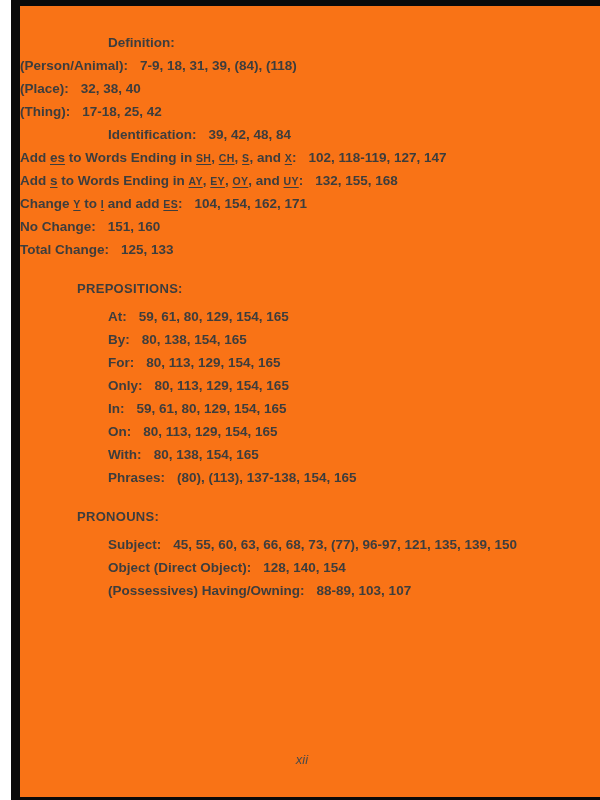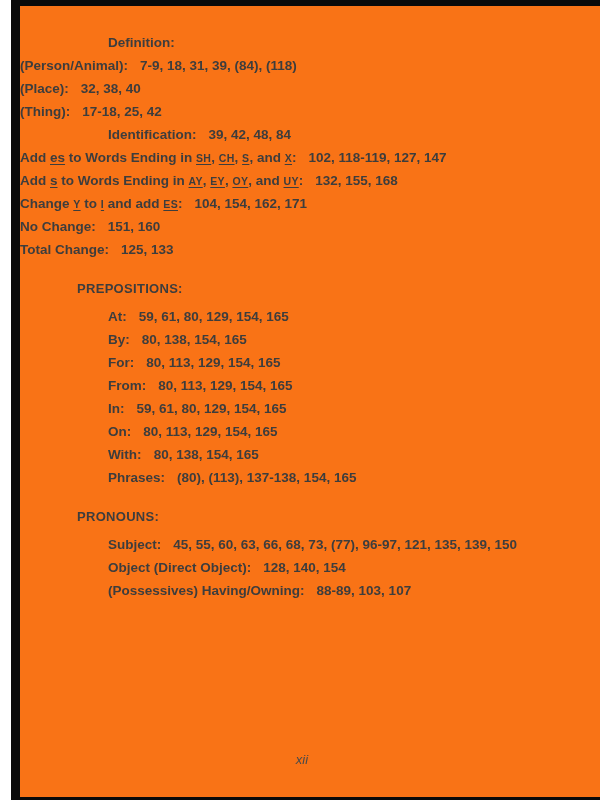--- a/index.html
+++ b/index.html
@@ -71,21 +71,21 @@
         <div class="row indent1"><span class="label"><span>Identification:</span></span><span class="pages">39, 42, 48, 84</span></div>
         <div class="row indent2"><span class="label"><span>Add </span><span class="u">es</span><span> to Words Ending in </span><span class="u sc">SH</span><span>, </span><span class="u sc">CH</span><span>, </span><span class="u sc">S</span><span>, and </span><span class="u sc">X</span><span>:</span></span><span class="pages">102, 118-119, 127, 147</span></div>
         <div class="row indent2 gap-top"><span class="label"><span>Add </span><span class="u">s</span><span> to Words Ending in </span><span class="u sc">AY</span><span>, </span><span class="u sc">EY</span><span>, </span><span class="u sc">OY</span><span>, and </span><span class="u sc">UY</span><span>:</span></span><span class="pages">132, 155, 168</span></div>
         <div class="row indent2"><span class="label"><span>Change </span><span class="u sc">Y</span><span> to </span><span class="u sc">I</span><span> and add </span><span class="u sc">ES</span><span>:</span></span><span class="pages">104, 154, 162, 171</span></div>
         <div class="row indent2"><span class="label"><span>No Change:</span></span><span class="pages">151, 160</span></div>
         <div class="row indent2"><span class="label"><span>Total Change:</span></span><span class="pages">125, 133</span></div>
         <div class="row section-title">PREPOSITIONS:</div>
         <div class="row indent1"><span class="label"><span>At:</span></span><span class="pages">59, 61, 80, 129, 154, 165</span></div>
         <div class="row indent1"><span class="label"><span>By:</span></span><span class="pages">80, 138, 154, 165</span></div>
         <div class="row indent1"><span class="label"><span>For:</span></span><span class="pages">80, 113, 129, 154, 165</span></div>
-        <div class="row indent1"><span class="label"><span>From:</span></span><span class="pages">80, 113, 129, 154, 165</span></div>
+        <div class="row indent1"><span class="label"><span>Only:</span></span><span class="pages">80, 113, 129, 154, 165</span></div>
         <div class="row indent1"><span class="label"><span>In:</span></span><span class="pages">59, 61, 80, 129, 154, 165</span></div>
         <div class="row indent1"><span class="label"><span>On:</span></span><span class="pages">80, 113, 129, 154, 165</span></div>
         <div class="row indent1"><span class="label"><span>With:</span></span><span class="pages">80, 138, 154, 165</span></div>
         <div class="row indent1"><span class="label"><span>Phrases:</span></span><span class="pages">(80), (113), 137-138, 154, 165</span></div>
         <div class="row section-title">PRONOUNS:</div>
         <div class="row indent1"><span class="label"><span>Subject:</span></span><span class="pages">45, 55, 60, 63, 66, 68, 73, (77), 96-97, 121, 135, 139, 150</span></div>
         <div class="row indent1"><span class="label"><span>Object (Direct Object):</span></span><span class="pages">128, 140, 154</span></div>
         <div class="row indent1"><span class="label"><span>(Possessives) Having/Owning:</span></span><span class="pages">88-89, 103, 107</span></div>
       </div>
   </div>

